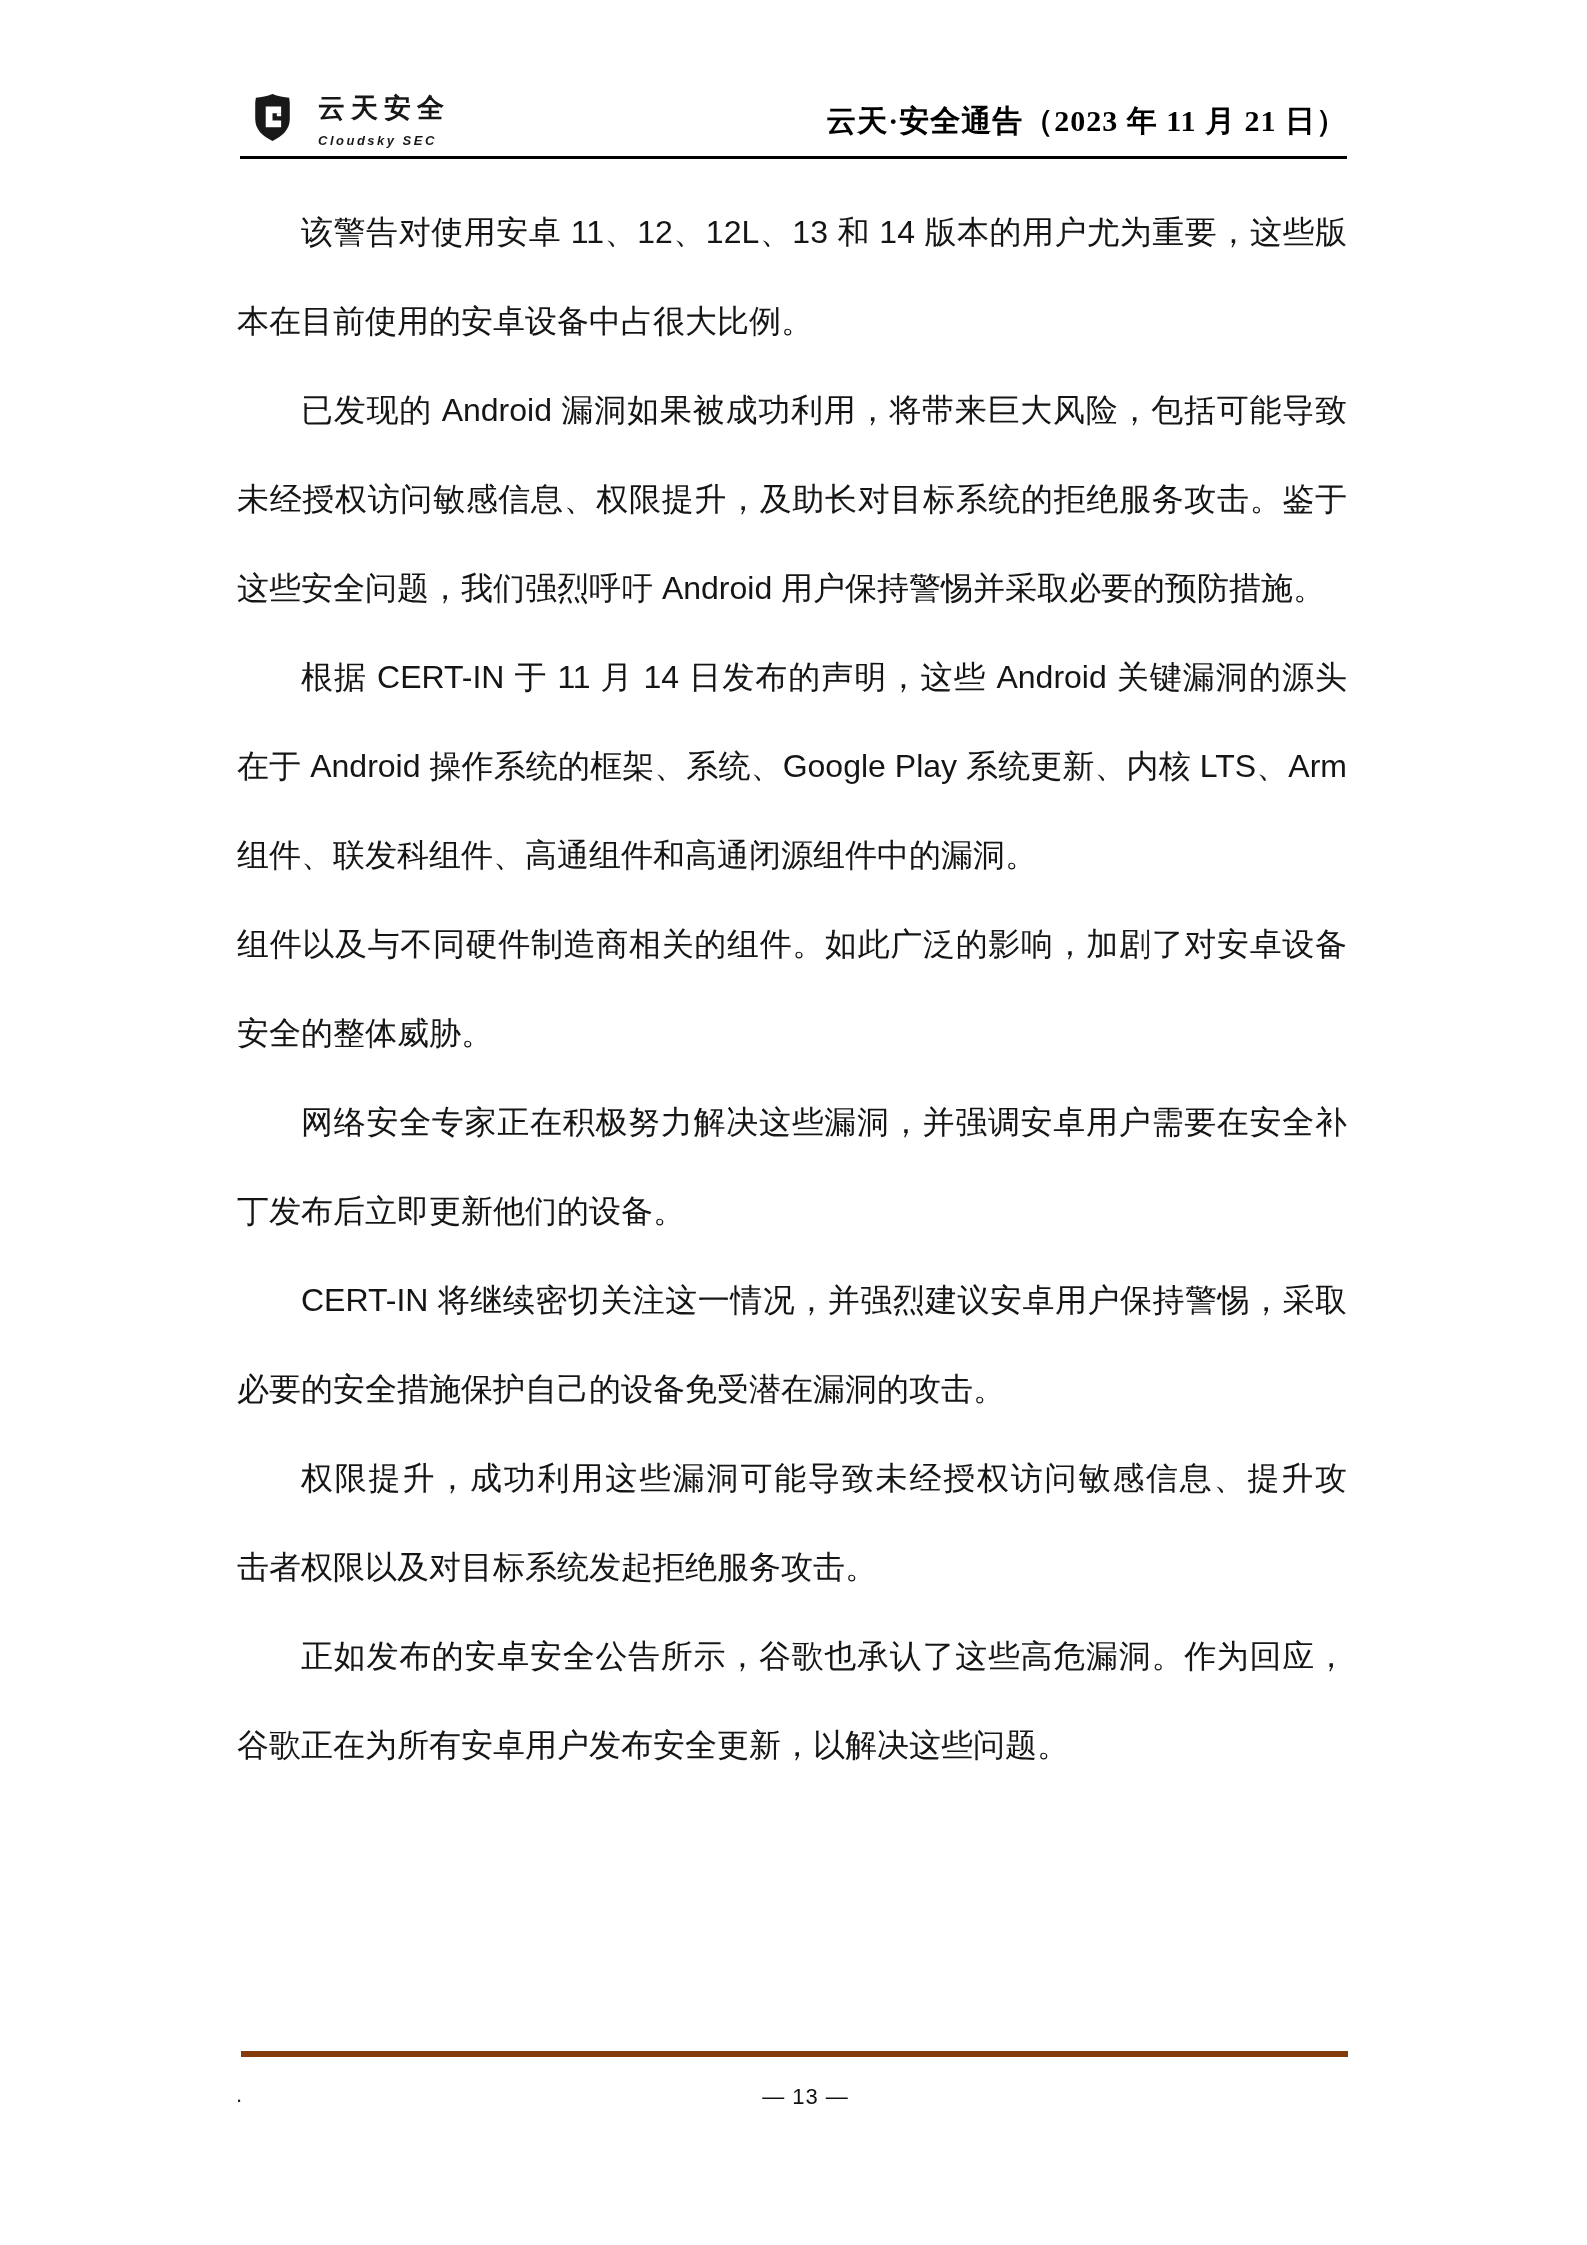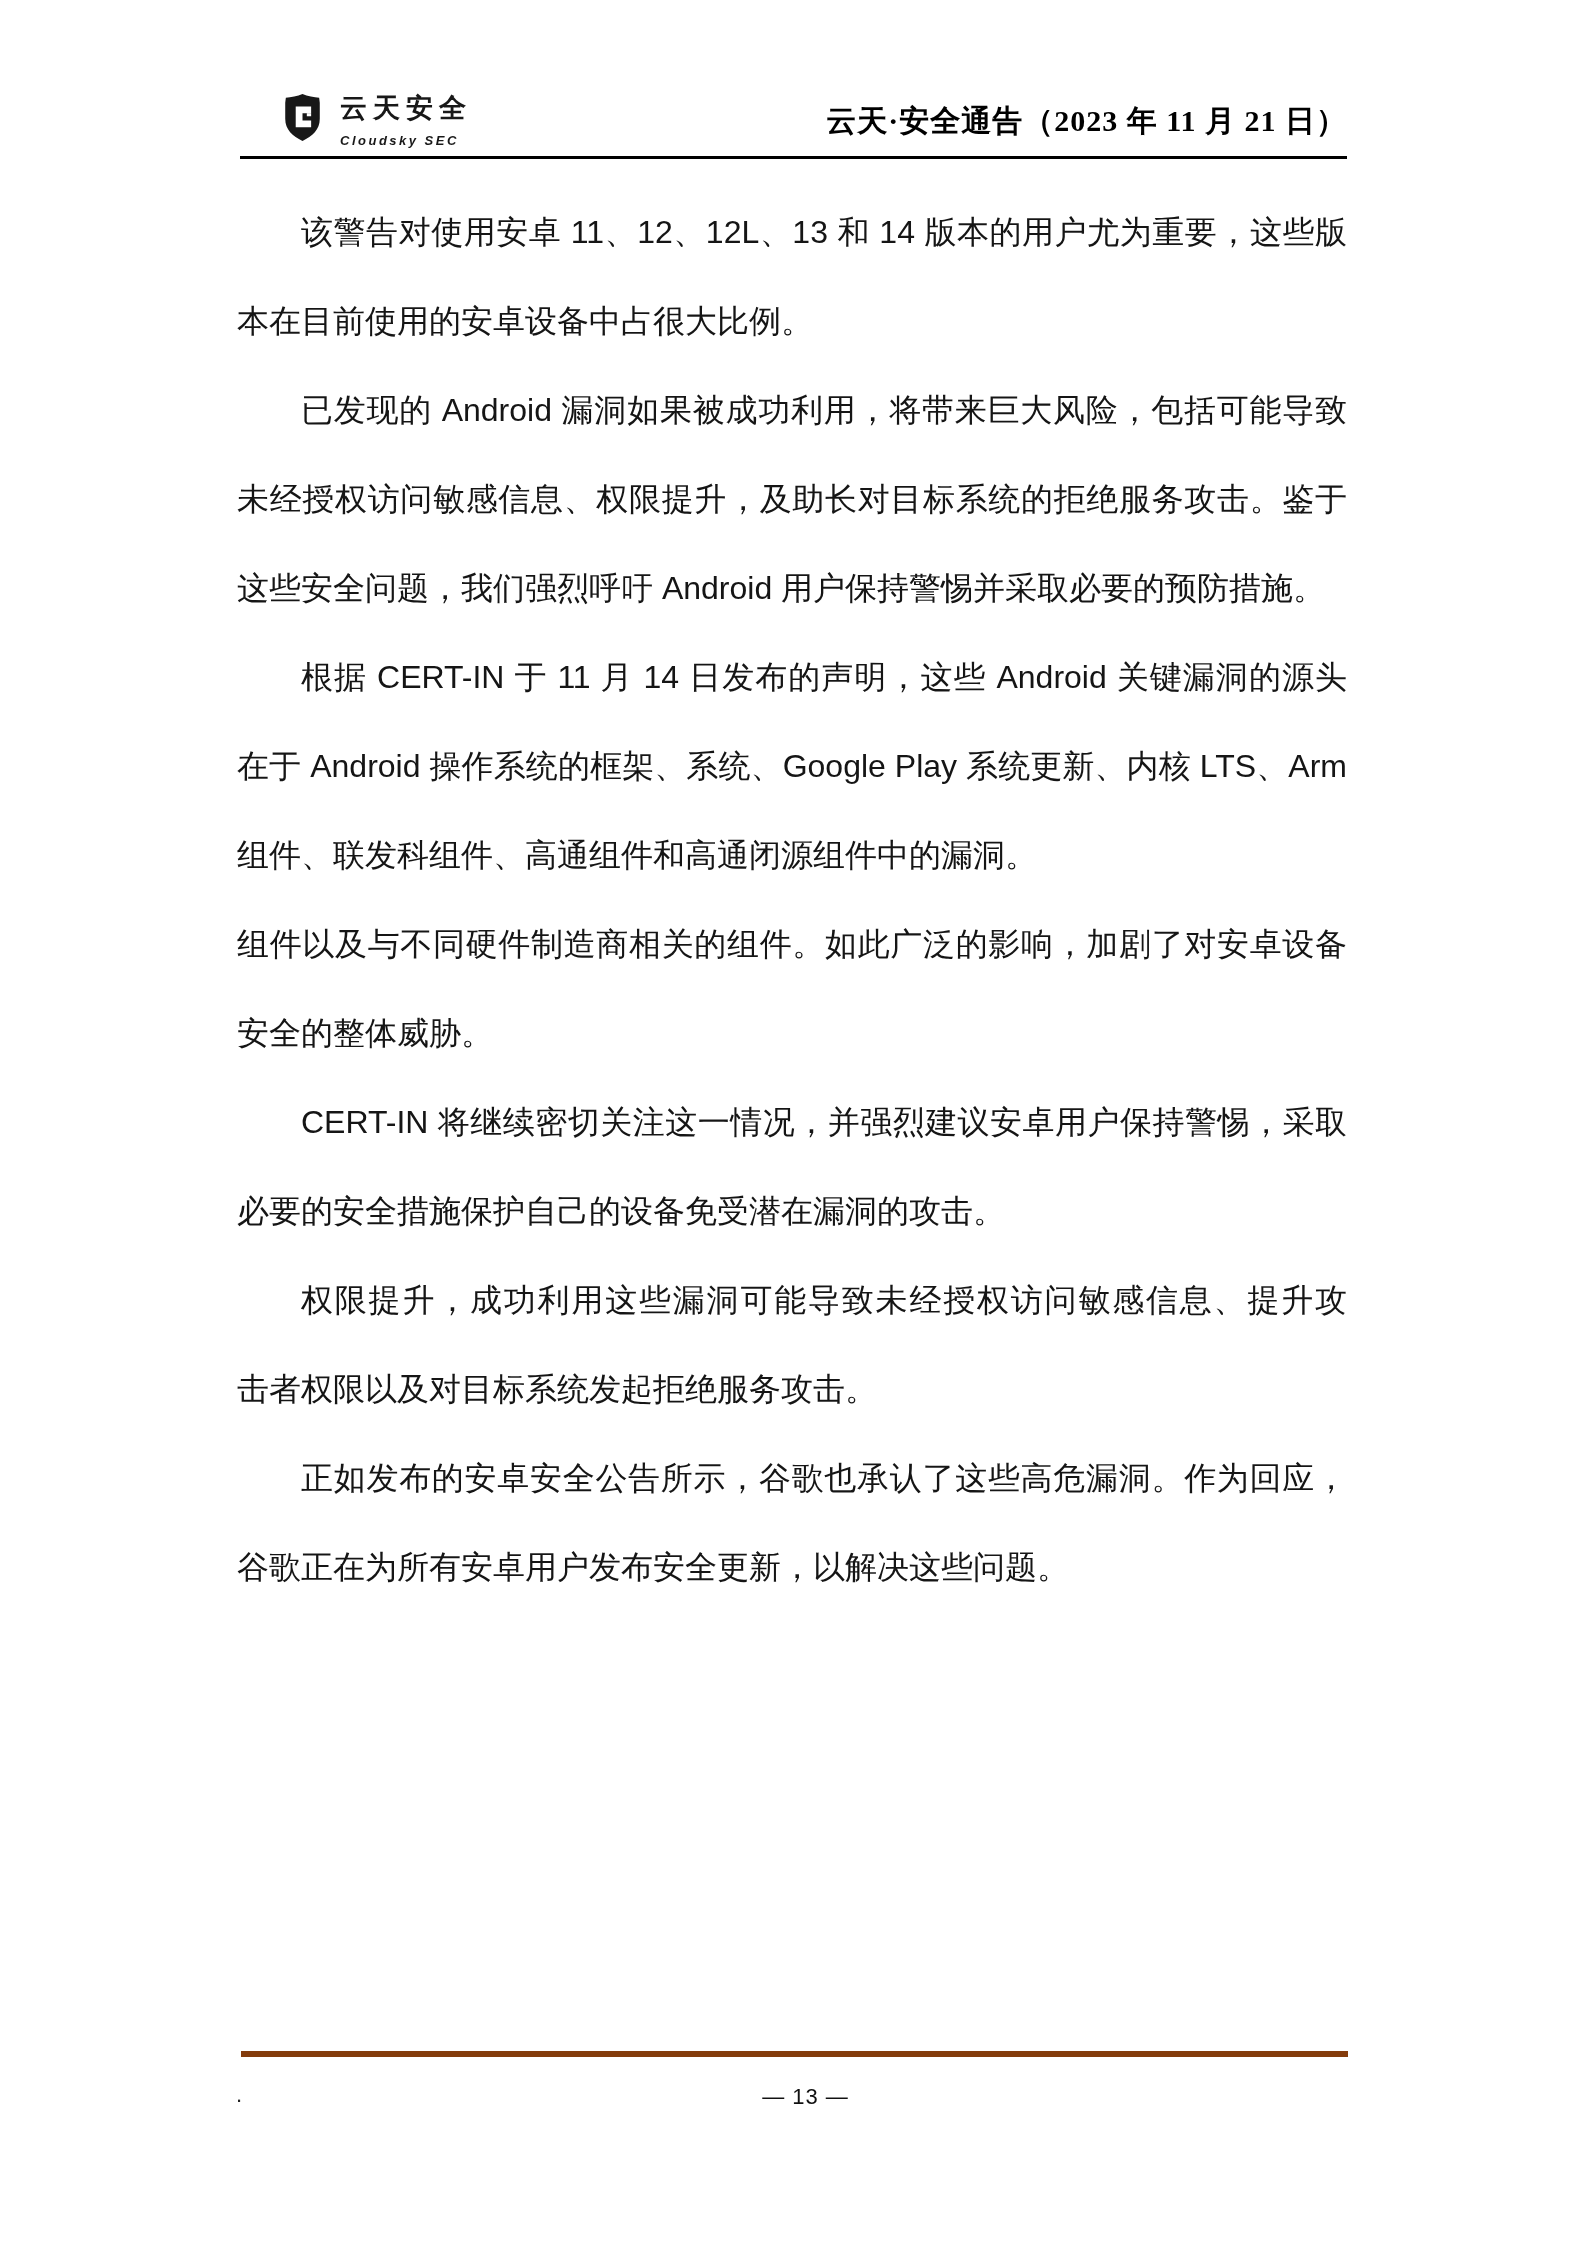--- a/index.html
+++ b/index.html
@@ -10,25 +10,25 @@
     background: #ffffff;
     margin: 0 auto;
     overflow: hidden;
     font-family: "Liberation Sans", sans-serif;
     color: #141414;
   }
 
   
   .logo {
     position: absolute;
-    left: 284px;
+    left: 254px;
     top: 94px;
     display: flex;
     align-items: flex-start;
-    gap: 19px;
+    gap: 27px;
   }
   .logo-shield { width: 37px; height: 47px; display: block; }
   .logo-text { display: flex; flex-direction: column; }
   .logo-cn {
     font-size: 27px;
     font-weight: 800;
     letter-spacing: 6px;
     line-height: 28px;
     color: #181818;
     white-space: nowrap;
@@ -148,20 +148,24 @@
       <div class="paragraph">
         <div class="line first fill">根据 CERT-IN 于 11 月 14 日发布的声明，这些 Android 关键漏洞的源头</div>
         <div class="line fill">在于 Android 操作系统的框架、系统、Google Play 系统更新、内核 LTS、Arm</div>
         <div class="line">组件、联发科组件、高通组件和高通闭源组件中的漏洞。</div>
       </div>
       <div class="paragraph">
         <div class="line fill">组件以及与不同硬件制造商相关的组件。如此广泛的影响，加剧了对安卓设备</div>
         <div class="line">安全的整体威胁。</div>
       </div>
       <div class="paragraph">
+        <div class="line first fill">网络安全专家正在积极努力解决这些漏洞，并强调安卓用户需要在安全补</div>
+        <div class="line">丁发布后立即更新他们的设备。</div>
+      </div>
+      <div class="paragraph">
         <div class="line first fill">CERT-IN 将继续密切关注这一情况，并强烈建议安卓用户保持警惕，采取</div>
         <div class="line">必要的安全措施保护自己的设备免受潜在漏洞的攻击。</div>
       </div>
       <div class="paragraph">
         <div class="line first fill">权限提升，成功利用这些漏洞可能导致未经授权访问敏感信息、提升攻</div>
         <div class="line">击者权限以及对目标系统发起拒绝服务攻击。</div>
       </div>
       <div class="paragraph">
         <div class="line first fill">正如发布的安卓安全公告所示，谷歌也承认了这些高危漏洞。作为回应，</div>
         <div class="line">谷歌正在为所有安卓用户发布安全更新，以解决这些问题。</div>

